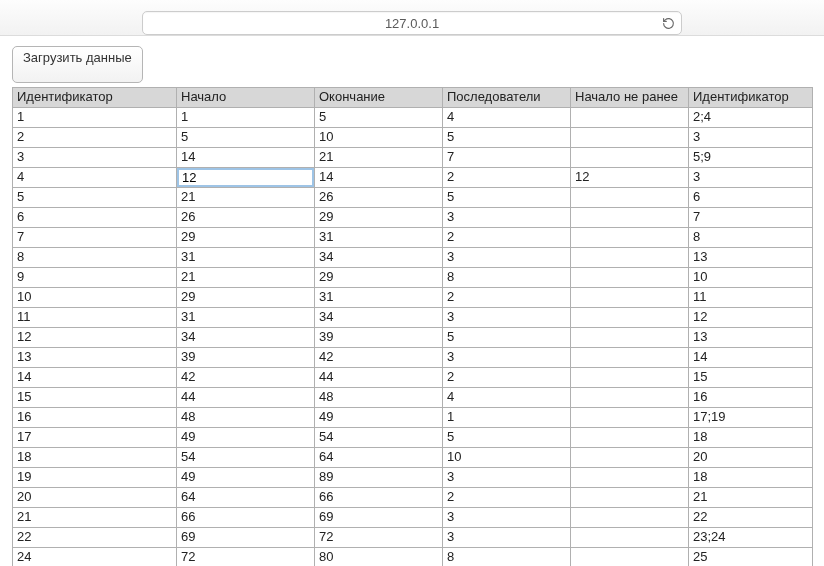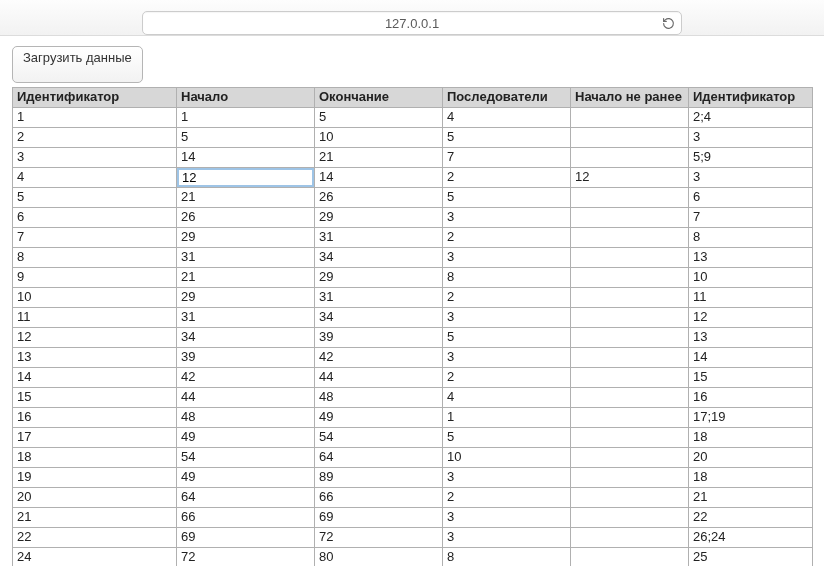--- a/index.html
+++ b/index.html
@@ -76,21 +76,21 @@
     padding: 1px 4px 2px 4px;
     text-align: left;
     height: 18px;
     line-height: 16px;
     font-size: 13px;
     overflow: hidden;
     white-space: nowrap;
   }
   .grid th {
     background: #d7d7d7;
-    font-weight: bold;
+    font-weight: normal;
   }
   .grid td { background: #fff; }
 
   
   .grid td.editing {
     padding: 0;
   }
   .grid td.editing .cell-input {
     width: 100%;
     height: 100%;
@@ -317,21 +317,21 @@
           <td>3</td>
           <td></td>
           <td>22</td>
         </tr>
         <tr>
           <td>22</td>
           <td>69</td>
           <td>72</td>
           <td>3</td>
           <td></td>
-          <td>26;24</td>
+          <td>23;24</td>
         </tr>
         <tr>
           <td>24</td>
           <td>72</td>
           <td>80</td>
           <td>8</td>
           <td></td>
           <td>25</td>
         </tr>
       </tbody>

